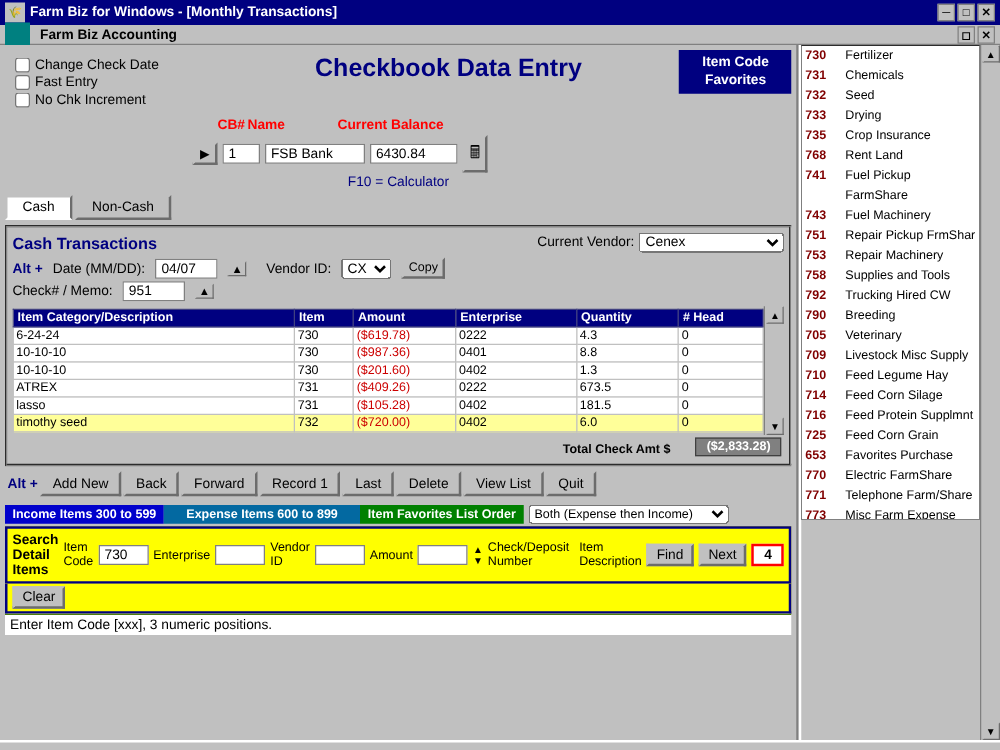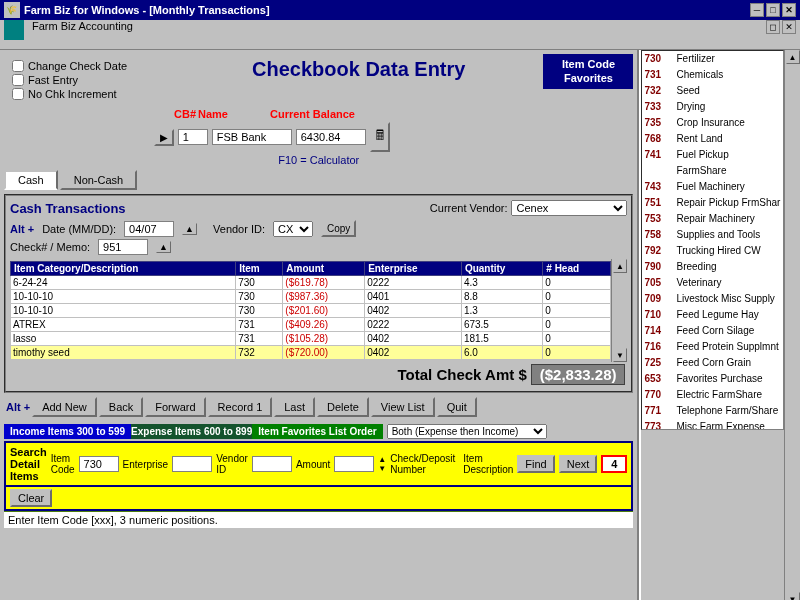--- a/index.html
+++ b/index.html
@@ -5,21 +5,21 @@
     * { box-sizing: border-box; margin: 0; padding: 0; }
     body { font-family: 'Arial', sans-serif; font-size: 11px; background: #c0c0c0; width: 800px; height: 600px; overflow: hidden; }
 
     
     .title-bar { background: #000080; color: white; height: 20px; display: flex; align-items: center; justify-content: space-between; padding: 0 4px; font-size: 11px; font-weight: bold; }
     .title-bar-left { display: flex; align-items: center; gap: 4px; }
     .title-bar-right { display: flex; gap: 2px; }
     .title-btn { background: #c0c0c0; border: 1px solid #808080; width: 14px; height: 14px; font-size: 9px; display: flex; align-items: center; justify-content: center; cursor: pointer; color: black; }
 
     
-    .menu-bar { background: #c0c0c0; height: 30px; display: flex; padding: 0 4px; border-bottom: 1px solid #808080; gap: 8px; font-size: 11px; }
+    .menu-bar { background: #c0c0c0; height: 16px; display: flex; align-items: center; padding: 0 4px; border-bottom: 1px solid #808080; gap: 8px; font-size: 11px; font-weight: bold; }
 
     
     .main-window { display: flex; height: 556px; }
 
     
     .left-panel { flex: 1; background: #c0c0c0; padding: 4px; border-right: 2px solid #808080; }
 
     
     .right-panel { width: 200px; background: #c0c0c0; border-left: 2px solid white; }
 
@@ -51,21 +51,21 @@
     .vendor-area { display: flex; align-items: center; gap: 4px; }
     .cleared-btn { background: #c0c0c0; border: 2px outset #c0c0c0; padding: 2px 6px; font-size: 10px; text-align: center; cursor: pointer; }
     .form-input { border: 1px solid #808080; background: white; padding: 1px 4px; font-size: 11px; }
     .copy-btn { background: #c0c0c0; border: 2px outset #c0c0c0; padding: 1px 4px; font-size: 10px; cursor: pointer; }
 
     
     .trans-table { width: 100%; border-collapse: collapse; font-size: 10px; margin: 2px 0; }
     .trans-table th { background: #000080; color: white; padding: 1px 3px; text-align: left; border: 1px solid #404080; font-size: 10px; }
     .trans-table td { padding: 1px 2px; border: 1px solid #c0c0c0; background: white; }
     .trans-table tr.yellow-row td { background: #ffff99; }
-    .total-row { display: flex; justify-content: flex-end; align-items: center; gap: 4px; padding: 2px; font-size: 15px; font-weight: bold; }
+    .total-row { display: flex; justify-content: flex-end; align-items: flex-end; gap: 20px; padding: 2px; font-size: 10px; font-weight: bold; }
     .total-amount { background: #808080; color: white; padding: 1px 8px; border: 1px solid #404040; }
     .nav-btn { background: #c0c0c0; border: 2px outset #c0c0c0; padding: 2px 8px; font-size: 11px; cursor: pointer; text-align: center; }
 
     
     .search-bar { background: #ffff00; border: 2px solid #000080; padding: 3px 4px; display: flex; align-items: center; gap: 4px; font-size: 11px; }
     .search-label { font-weight: bold; color: #000000; }
     .search-input { border: 1px solid #808080; background: white; padding: 1px 4px; font-size: 11px; }
     .search-btn { background: #c0c0c0; border: 2px outset #c0c0c0; padding: 1px 6px; font-size: 11px; cursor: pointer; }
     .matches-value { border: 2px solid #ff0000; background: white; color: black; font-weight: bold; padding: 1px 8px; font-size: 11px; }
 
@@ -270,21 +270,21 @@
       <button class="nav-btn">Forward</button>
       <button class="nav-btn">Record 1</button>
       <button class="nav-btn">Last</button>
       <button class="nav-btn">Delete</button>
       <button class="nav-btn">View List</button>
       <button class="nav-btn">Quit</button>
     </div>
 
     <div style="display:flex; align-items:center; height:18px; font-size:10px; margin:1px 0;">
       <div style="background:#0000cc;color:white;padding:2px 6px;font-weight:bold;">Income Items 300 to 599</div>
-      <div style="background:#14532d;color:white;padding:2px 0;font-weight:bold;">Expense Items 600 to 899</div>
+      <div style="background:#0369a1;color:white;padding:2px 18px;font-weight:bold;">Expense Items 600 to 899</div>
       <div style="background:#008000;color:white;padding:2px 6px;font-weight:bold;">Item Favorites List Order</div>
       <select style="font-size:10px;margin-left:4px;width:160px;">
         <option>Both (Expense then Income)</option>
       </select>
     </div>
 
     <div class="search-bar">
       <span class="search-label">Search Detail Items</span>
       <span style="font-size:10px;">Item Code</span>
       <input class="search-input" value="730" style="width: 40px;">

